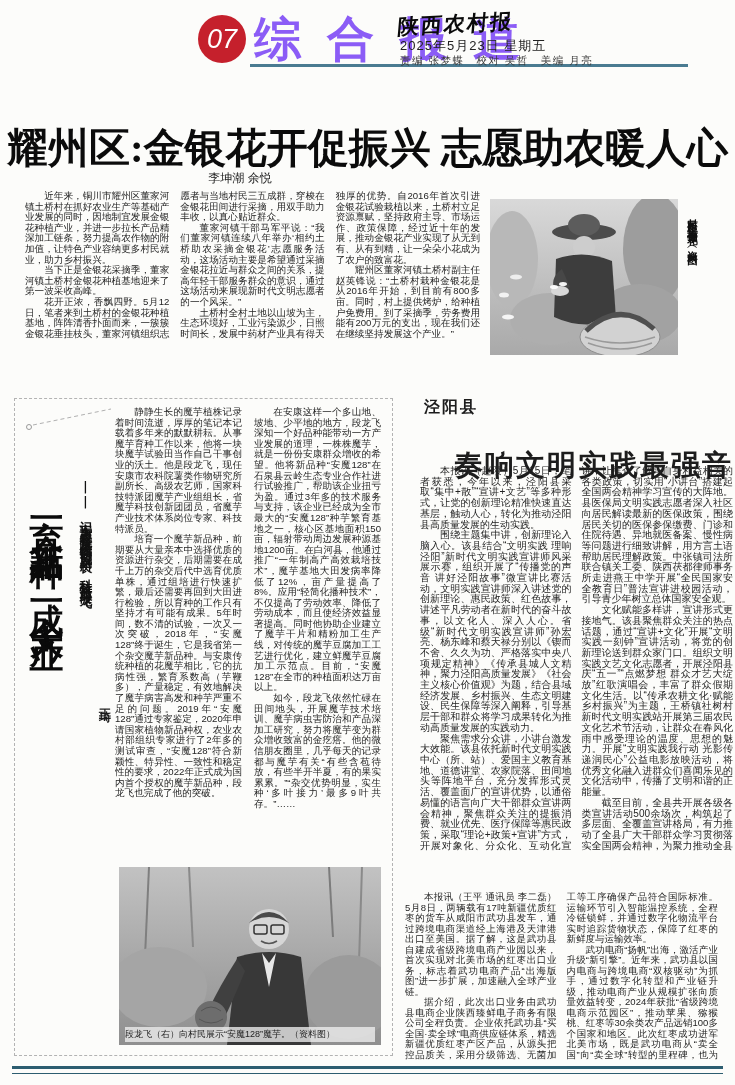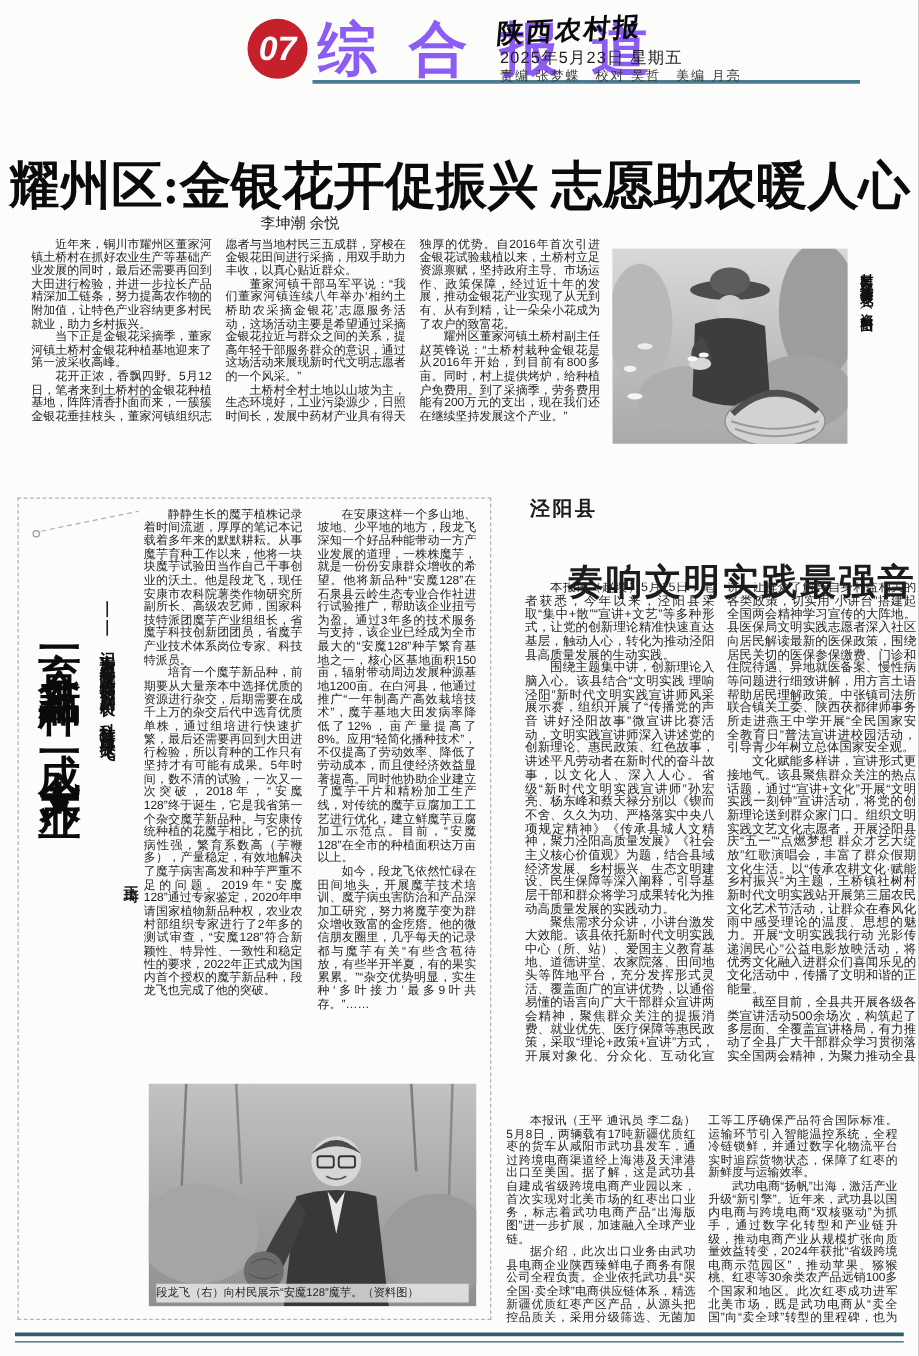--- a/index.html
+++ b/index.html
@@ -1,20 +1,20 @@
 <!DOCTYPE html>
 <html><head>
 <meta charset="utf-8">
 <style>
   html,body{margin:0;padding:0;background:#888;}
   .page{position:relative;width:735px;height:1085px;background:#fcfcfa;margin:0 auto;
         font-family:"Liberation Sans",sans-serif;color:#1c1c1c;overflow:hidden;}
   
   .page-circle{position:absolute;left:198px;top:15px;width:48px;height:48px;border-radius:50%;
-        background:#c5202c;color:#fff;font-size:27px;font-weight:bold;font-style:italic;
+        background:#c5202c;color:#fff;font-size:27px;font-weight:normal;font-style:italic;
         display:flex;align-items:center;justify-content:center;}
   .section-title{position:absolute;left:254px;top:8px;font-size:47px;font-weight:800;
         color:#8b5cf6;letter-spacing:26px;white-space:nowrap;font-family:"Liberation Serif",serif;}
   .section-rule{position:absolute;left:250px;top:64px;width:438px;height:3px;background:#4a7b91;}
   .masthead{position:absolute;left:398px;top:10px;font-size:21px;font-weight:900;
         transform:skewX(-8deg) rotate(-3deg);letter-spacing:2px;color:#0a0a0a;
         font-family:"Liberation Serif",serif;}
   .hdr-date{position:absolute;left:400px;top:37px;font-size:13px;color:#222;letter-spacing:1px;}
   .hdr-editors{position:absolute;left:400px;top:54px;font-size:10.5px;color:#3a3a3a;letter-spacing:1.5px;}
   
@@ -67,21 +67,21 @@
   <div class="page-circle">07</div>
   <div class="section-title">综合报道</div>
   <div class="section-rule"></div>
   <div class="masthead">陕西农村报</div>
   <div class="hdr-date">2025年5月23日 星期五</div>
   <div class="hdr-editors">责编 张梦蝶　校对 吴哲　美编 月亮</div>
 
   <h1 class="lead-title">耀州区:金银花开促振兴 志愿助农暖人心</h1>
   <div class="lead-byline">李坤潮 余悦</div>
   <div class="lead-text body-text">
-      <p>近年来，铜川市耀州区董家河镇土桥村在抓好农业生产等基础产业发展的同时，最后还需要再回到大田进行检验，并进一步拉长产品精深加工链条，努力提高农作物的附加值，让特色产业容纳更多村民就业，助力乡村振兴。</p>
+      <p>近年来，铜川市耀州区董家河镇土桥村在抓好农业生产等基础产业发展的同时，因地制宜发展金银花种植产业，并进一步拉长产品精深加工链条，努力提高农作物的附加值，让特色产业容纳更多村民就业，助力乡村振兴。</p>
       <p>当下正是金银花采摘季，董家河镇土桥村金银花种植基地迎来了第一波采收高峰。</p>
       <p>花开正浓，香飘四野。5月12日，笔者来到土桥村的金银花种植基地，阵阵清香扑面而来，一簇簇金银花垂挂枝头，董家河镇组织志愿者与当地村民三五成群，穿梭在金银花田间进行采摘，用双手助力丰收，以真心贴近群众。</p>
       <p>董家河镇干部马军平说：“我们董家河镇连续八年举办‘相约土桥助农采摘金银花’志愿服务活动，这场活动主要是希望通过采摘金银花拉近与群众之间的关系，提高年轻干部服务群众的意识，通过这场活动来展现新时代文明志愿者的一个风采。”</p>
       <p>土桥村全村土地以山坡为主，生态环境好，工业污染源少，日照时间长，发展中药材产业具有得天独厚的优势。自2016年首次引进金银花试验栽植以来，土桥村立足资源禀赋，坚持政府主导、市场运作、政策保障，经过近十年的发展，推动金银花产业实现了从无到有、从有到精，让一朵朵小花成为了农户的致富花。</p>
       <p>耀州区董家河镇土桥村副主任赵英锋说：“土桥村栽种金银花是从2016年开始，到目前有800多亩。同时，村上提供烤炉，给种植户免费用。到了采摘季，劳务费用能有200万元的支出，现在我们还在继续坚持发展这个产业。”</p>
     </div>
 
   <div class="lead-photo">
     <svg width="188" height="156" viewBox="0 0 188 156" aria-hidden="true">
       <defs>

